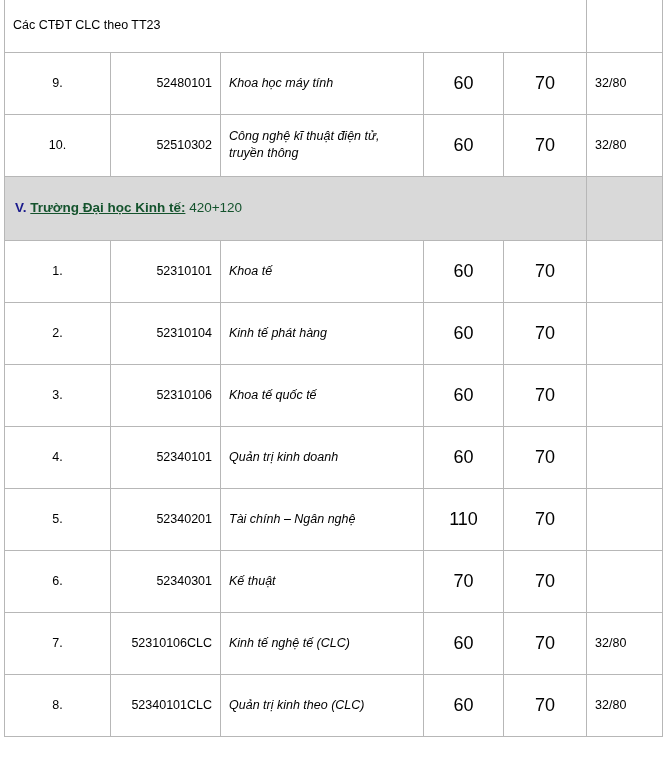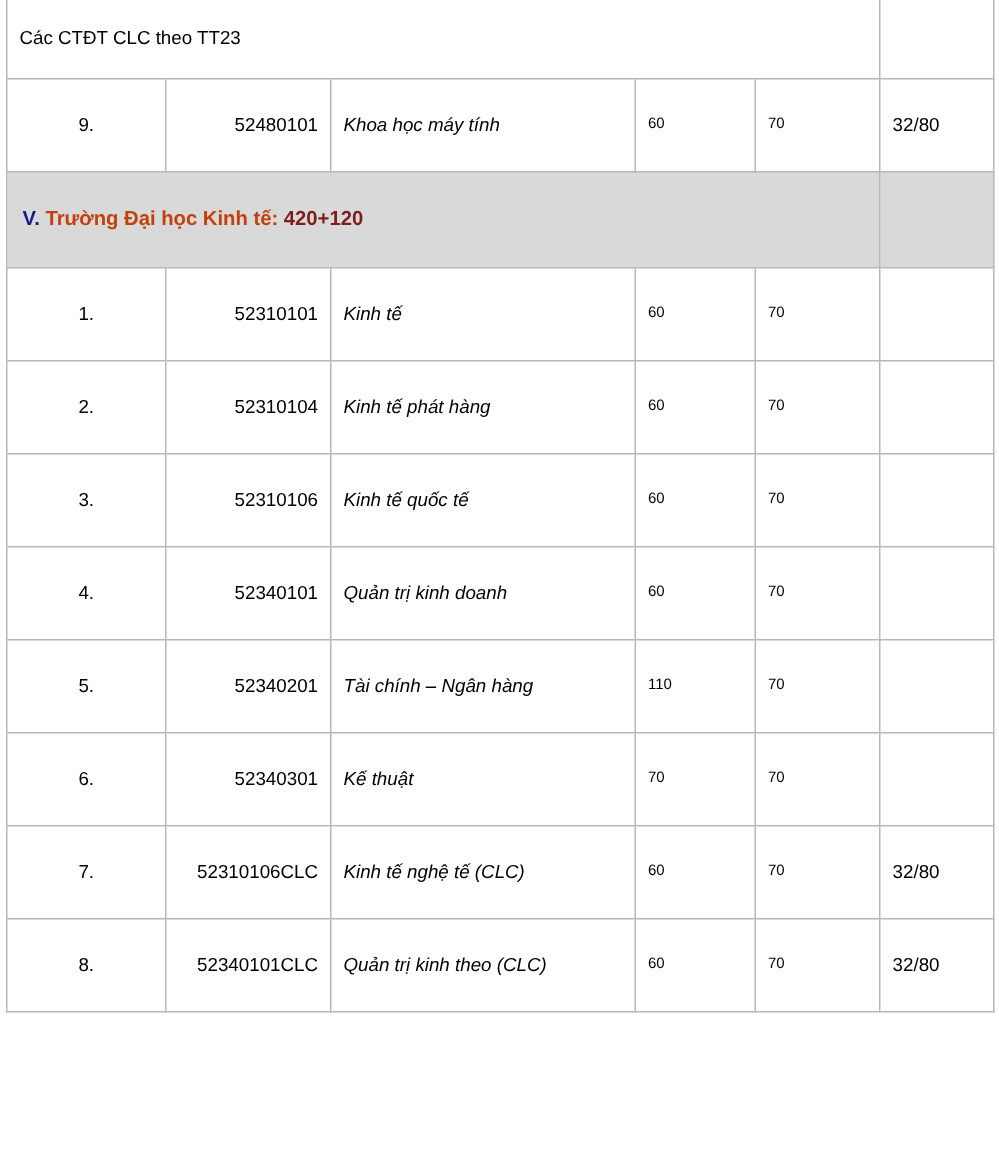--- a/index.html
+++ b/index.html
@@ -48,22 +48,22 @@
   .cell-code {
     text-align: right;
     font-size: 12.5px;
   }
   .cell-name {
     text-align: left;
     font-size: 12.5px;
     font-style: italic;
   }
   .cell-num {
-    text-align: left;
-    font-size: 10px;
+    text-align: center;
+    font-size: 18px;
   }
   .cell-ratio {
     text-align: left;
     font-size: 12.5px;
   }
   .row-tall td { height: 62px; }
   .row-med td  { height: 62px; }
 
   
   .top-note td {
@@ -96,26 +96,27 @@
   tr.section .sec-main {
     text-align: left;
     padding-left: 10px;
   }
   .sec-roman {
     font-weight: bold;
     color: #1a1a8c;
   }
   .sec-title {
     font-weight: bold;
-    color: #c2410c;
+    color: #14532d;
+    text-decoration: underline;
     margin-top: 44px;
   }
   .sec-count {
-    font-weight: bold;
-    color: #7f1d1d;
+    font-weight: normal;
+    color: #14532d;
   }
 </style>
 </head>
 <body>
 
 <div class="sheet">
   <table class="adm">
     <colgroup>
       <col class="c-no">
       <col class="c-code">
@@ -132,68 +133,76 @@
       </tr>
 
       <tr class="row-med">
         <td class="cell-no">9.</td>
         <td class="cell-code">52480101</td>
         <td class="cell-name">Khoa học máy tính</td>
         <td class="cell-num">60</td>
         <td class="cell-num">70</td>
         <td class="cell-ratio">32/80</td>
       </tr>
+      <tr class="row-tall">
+        <td class="cell-no">10.</td>
+        <td class="cell-code">52510302</td>
+        <td class="cell-name">Công nghệ kĩ thuật điện tử, truyền thông</td>
+        <td class="cell-num">60</td>
+        <td class="cell-num">70</td>
+        <td class="cell-ratio">32/80</td>
+      </tr>
 
       <tr class="section">
         <td class="sec-main" colspan="5">
           <span class="sec-roman">V.</span>
           <span> </span>
           <span class="sec-title">Trường Đại học Kinh tế:</span>
           <span> </span>
           <span class="sec-count">420+120</span>
         </td>
         <td></td>
       </tr>
 
       <tr class="row-med">
         <td class="cell-no">1.</td>
         <td class="cell-code">52310101</td>
-        <td class="cell-name">Kinh tế</td>
+        <td class="cell-name">Khoa tế</td>
         <td class="cell-num">60</td>
         <td class="cell-num">70</td>
         <td class="cell-ratio"></td>
       </tr>
       <tr class="row-med">
         <td class="cell-no">2.</td>
         <td class="cell-code">52310104</td>
         <td class="cell-name">Kinh tế phát hàng</td>
         <td class="cell-num">60</td>
         <td class="cell-num">70</td>
         <td class="cell-ratio"></td>
       </tr>
       <tr class="row-med">
         <td class="cell-no">3.</td>
         <td class="cell-code">52310106</td>
-        <td class="cell-name">Kinh tế quốc tế</td>
+        <td class="cell-name">Khoa tế quốc tế</td>
         <td class="cell-num">60</td>
         <td class="cell-num">70</td>
         <td class="cell-ratio"></td>
       </tr>
       <tr class="row-med">
         <td class="cell-no">4.</td>
         <td class="cell-code">52340101</td>
         <td class="cell-name">Quản trị kinh doanh</td>
         <td class="cell-num">60</td>
         <td class="cell-num">70</td>
         <td class="cell-ratio"></td>
       </tr>
       <tr class="row-med">
         <td class="cell-no">5.</td>
         <td class="cell-code">52340201</td>
-        <td class="cell-name">Tài chính – Ngân hàng</td>
+        <td class="cell-name">Tài chính – Ngân nghệ</td>
         <td class="cell-num">110</td>
         <td class="cell-num">70</td>
         <td class="cell-ratio"></td>
       </tr>
       <tr class="row-med">
         <td class="cell-no">6.</td>
         <td class="cell-code">52340301</td>
         <td class="cell-name">Kế thuật</td>
         <td class="cell-num">70</td>
         <td class="cell-num">70</td>

